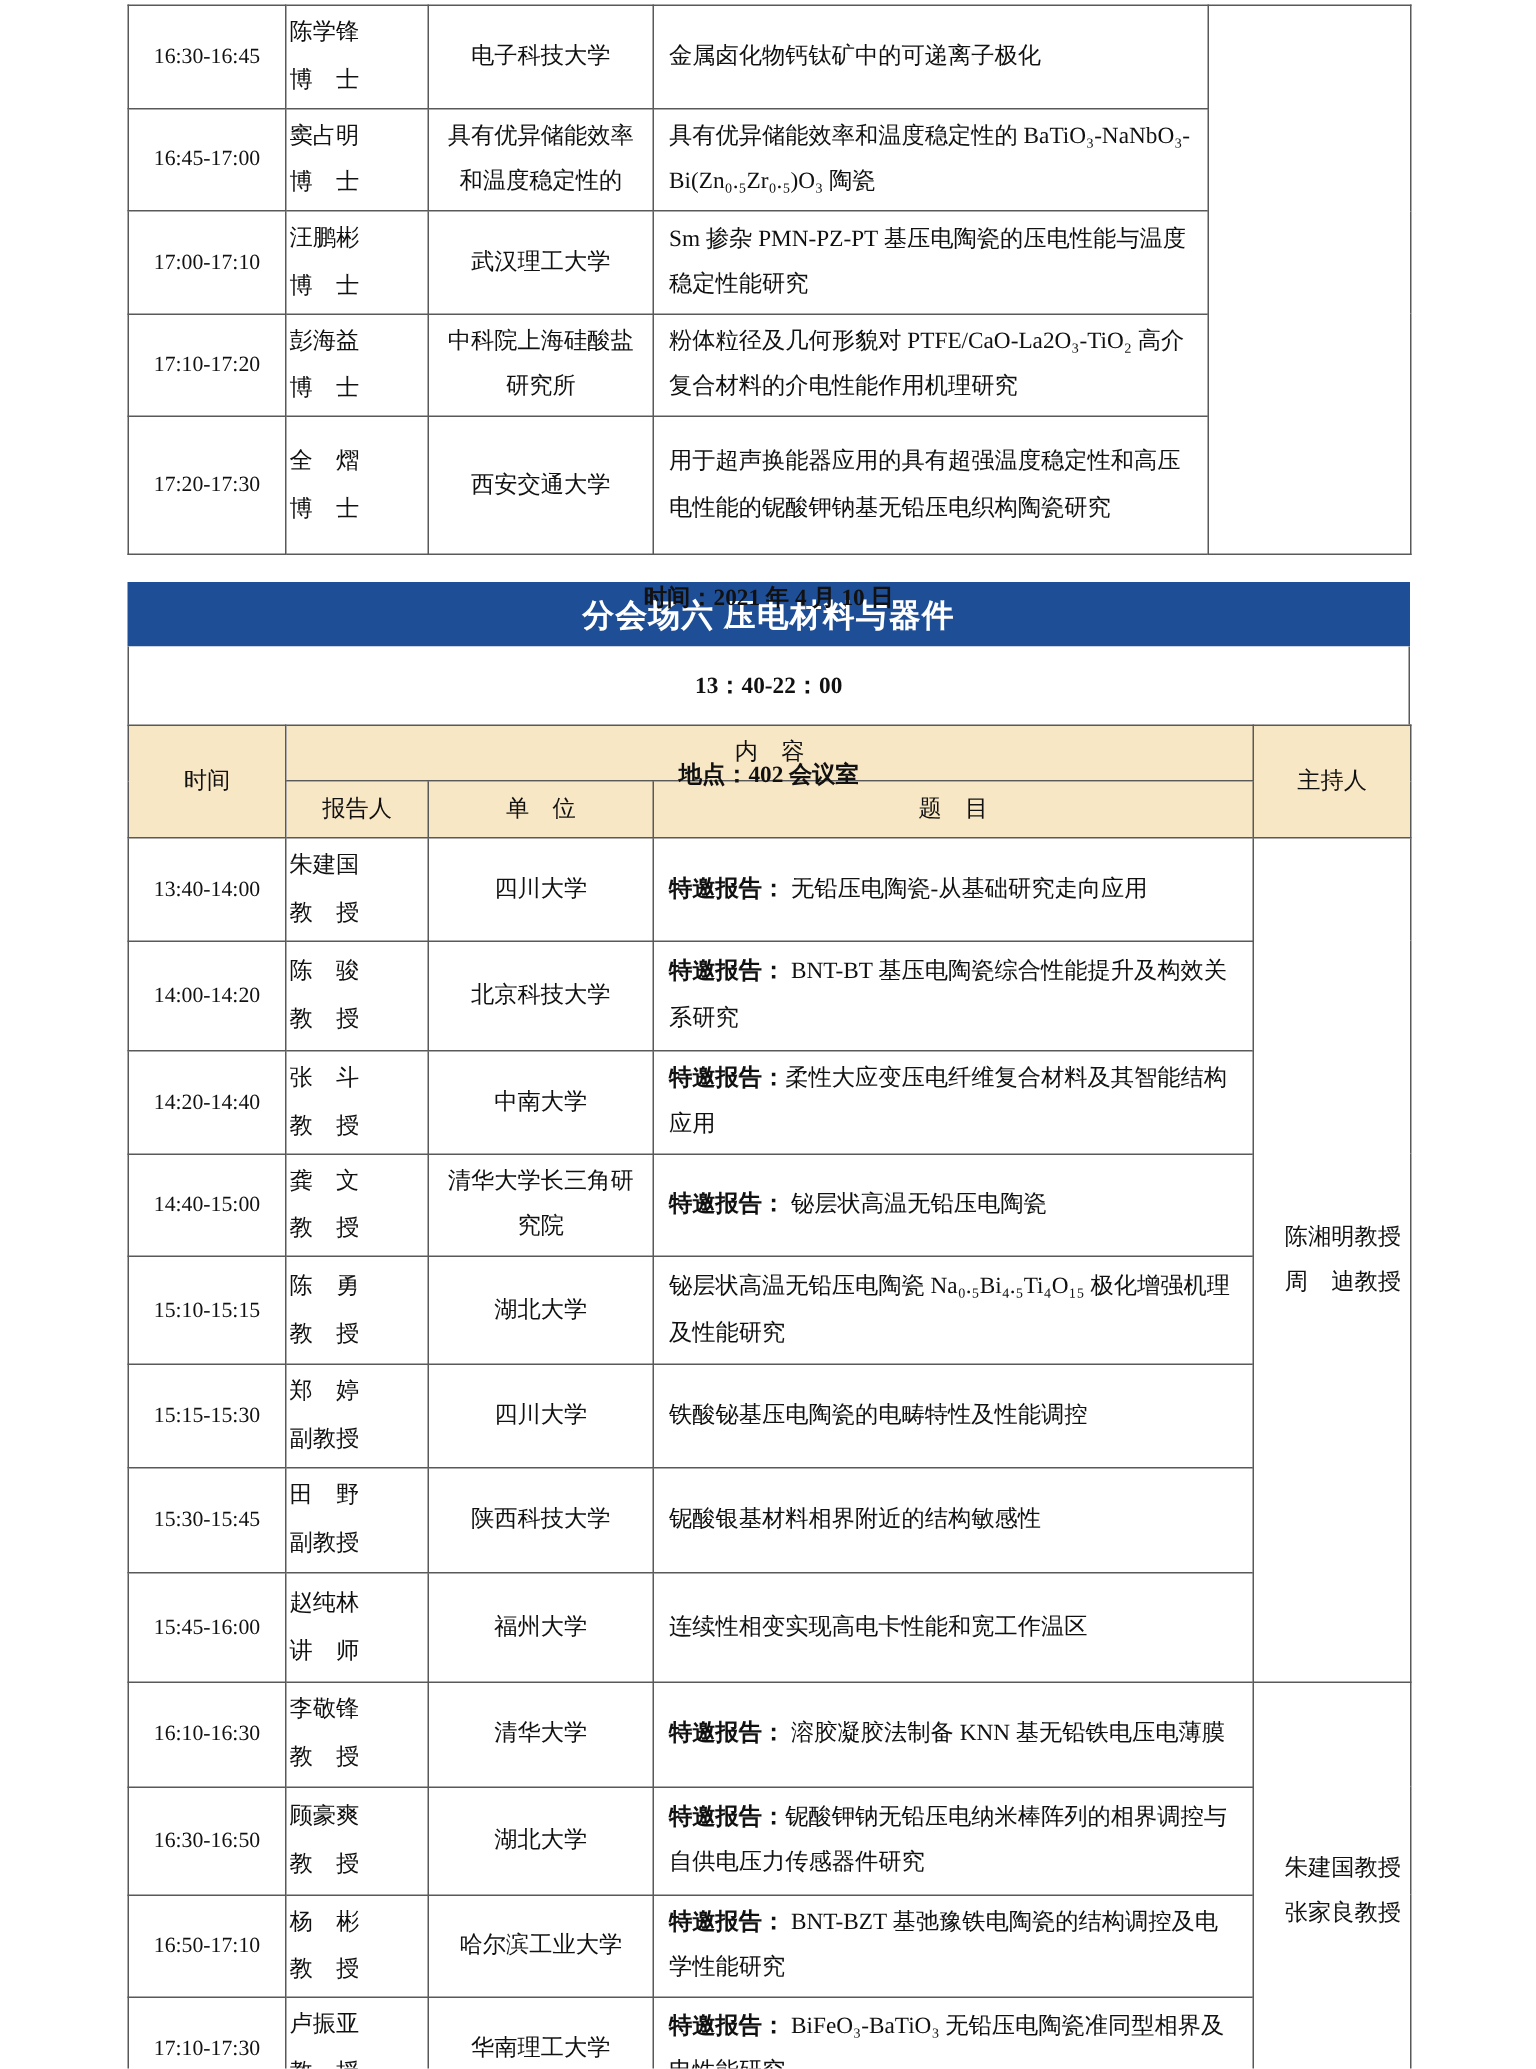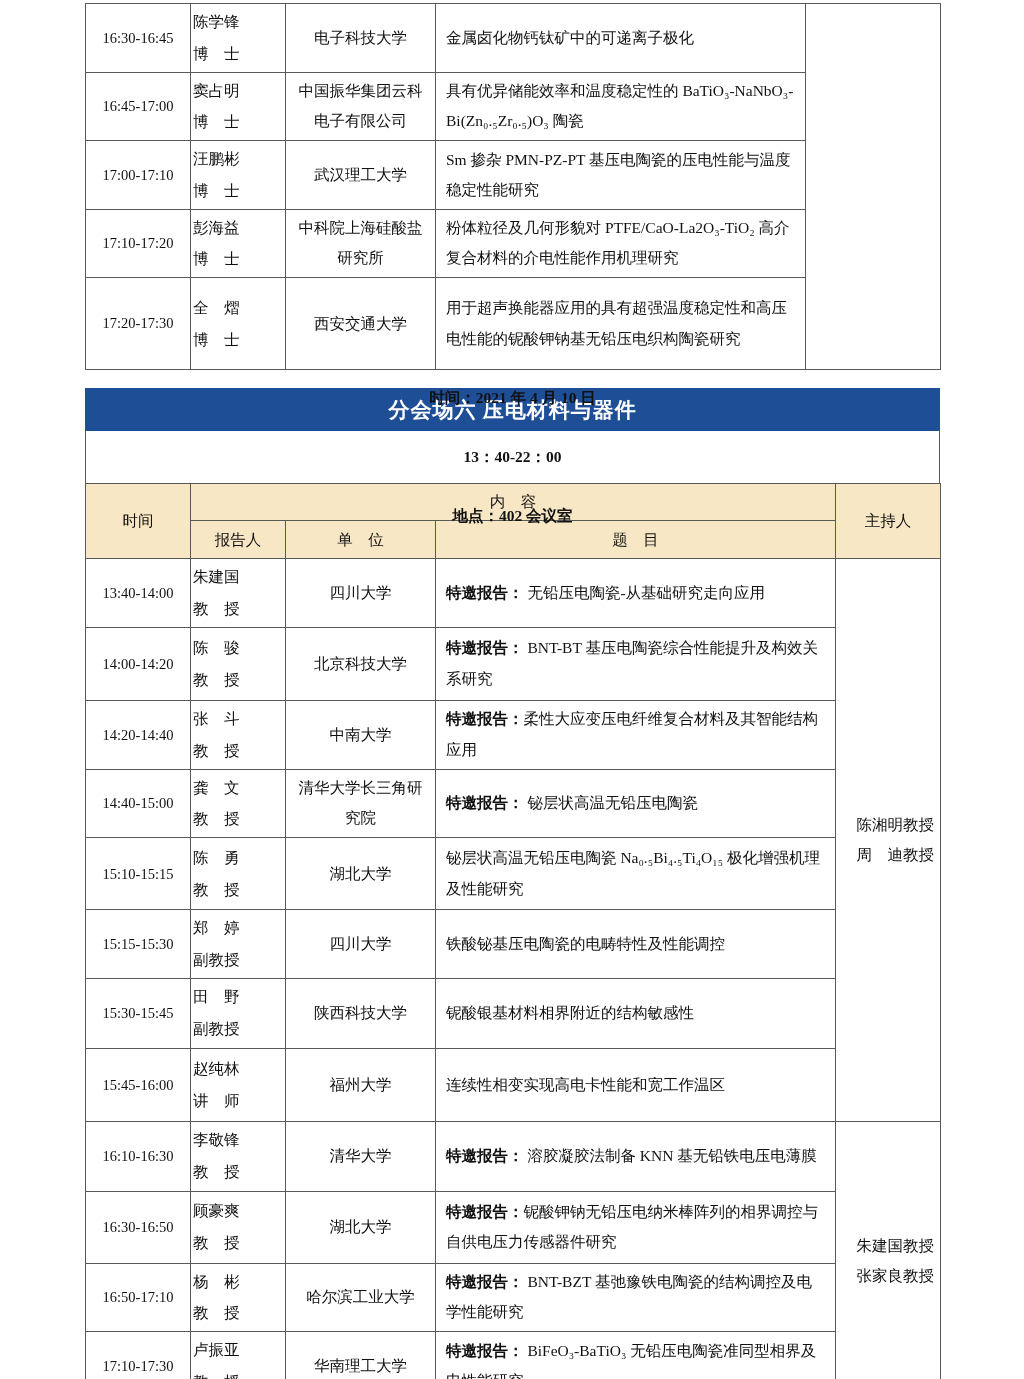--- a/index.html
+++ b/index.html
@@ -54,21 +54,21 @@
       <td class="c-unit">电子科技大学</td>
       <td class="c-title">金属卤化物钙钛矿中的可递离子极化</td>
       <td class="c-chair" rowspan="5"></td>
     </tr>
     <tr style="height:64px">
       <td class="c-time">16:45-17:00</td>
       <td class="c-name">
         <div>窦占明</div>
         <div>博　士</div>
       </td>
-      <td class="c-unit">中国振华集团云科电子有限公司</td>
+      <td class="c-unit">具有优异储能效率和温度稳定性的</td>
       <td class="c-title">具有优异储能效率和温度稳定性的 BaTiO₃-NaNbO₃-Bi(Zn₀.₅Zr₀.₅)O₃ 陶瓷</td>
     </tr>
     <tr style="height:62px">
       <td class="c-time">17:00-17:10</td>
       <td class="c-name">
         <div>汪鹏彬</div>
         <div>博　士</div>
       </td>
       <td class="c-unit">武汉理工大学</td>
       <td class="c-title">Sm 掺杂 PMN-PZ-PT 基压电陶瓷的压电性能与温度稳定性能研究</td>

